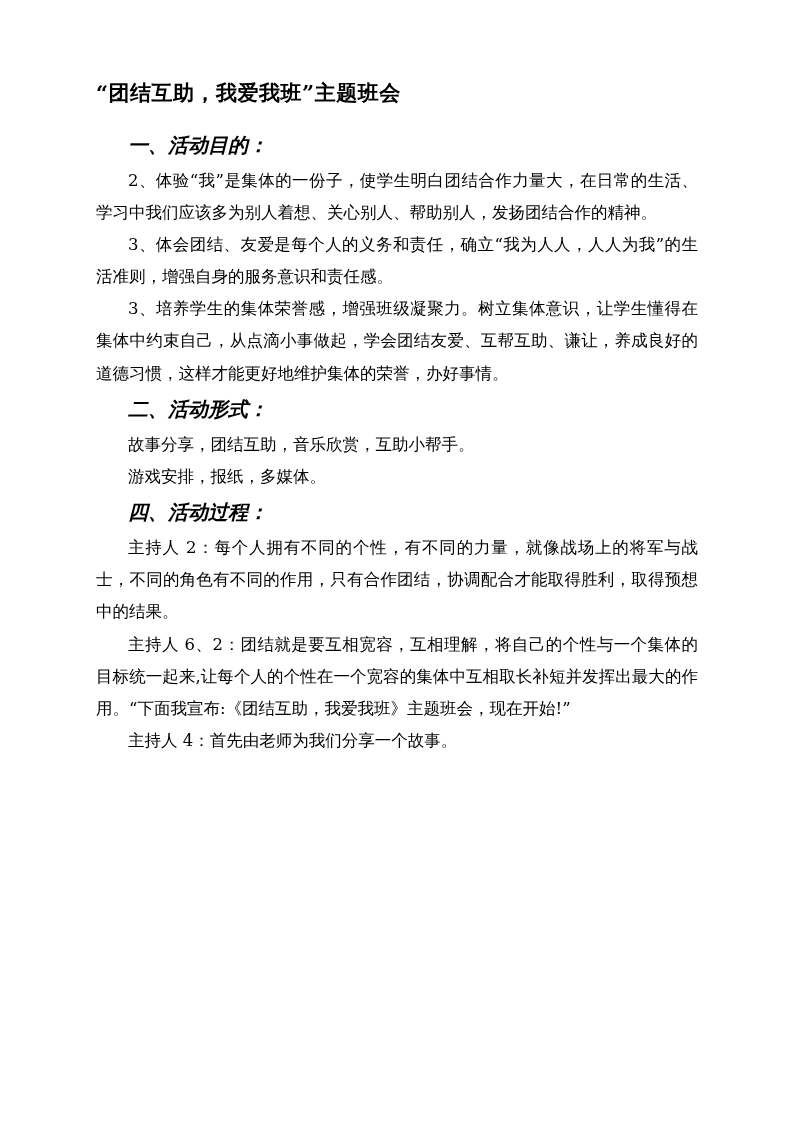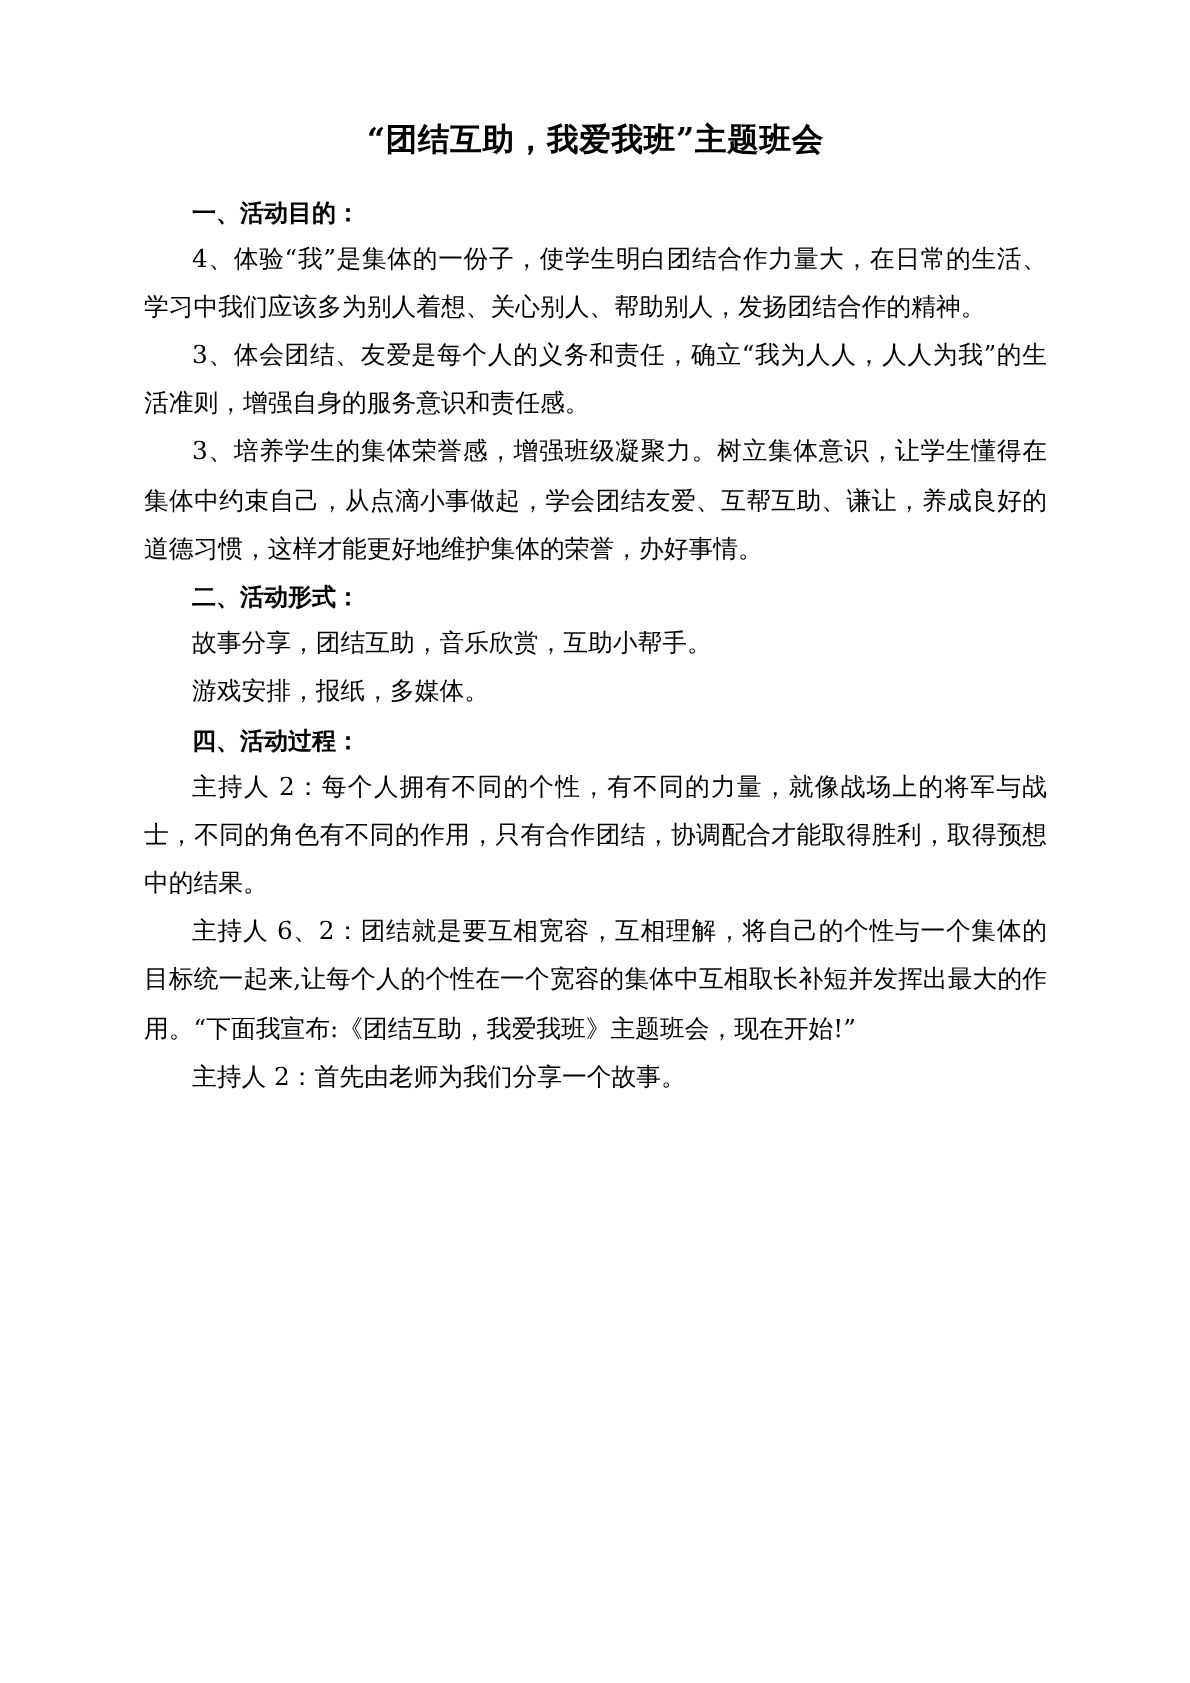--- a/index.html
+++ b/index.html
@@ -24,59 +24,60 @@
   }
   .content {
     position: absolute;
     left: 96px;
     top: 76px;
     width: 602px;
   }
   .doc-title {
     font-size: 21px;
     font-weight: bold;
-    text-align: center;
+    text-align: left;
     letter-spacing: 0.5px;
     margin: 0 0 16px 0;
     line-height: 1.6;
     font-family: "DejaVu Serif", "Liberation Serif", serif;
   }
   .section-head {
-    font-size: 16px;
+    font-size: 20px;
     font-weight: bold;
     line-height: 1.95;
     margin: 0;
     text-indent: 32px;
+    font-style: italic;
   }
   .para {
     font-size: 16.5px;
     line-height: 1.95;
     margin: 0;
     text-indent: 32px;
     text-align: justify;
     text-justify: inter-ideograph;
   }
 </style>
 </head>
 <body>
 
 <div class="page">
   <div class="content">
 
     <h1 class="doc-title">“团结互助，我爱我班”主题班会</h1>
 
     <p class="section-head">一、活动目的：</p>
-    <p class="para">4、体验“我”是集体的一份子，使学生明白团结合作力量大，在日常的生活、学习中我们应该多为别人着想、关心别人、帮助别人，发扬团结合作的精神。</p>
+    <p class="para">2、体验“我”是集体的一份子，使学生明白团结合作力量大，在日常的生活、学习中我们应该多为别人着想、关心别人、帮助别人，发扬团结合作的精神。</p>
     <p class="para">3、体会团结、友爱是每个人的义务和责任，确立“我为人人，人人为我”的生活准则，增强自身的服务意识和责任感。</p>
     <p class="para">3、培养学生的集体荣誉感，增强班级凝聚力。树立集体意识，让学生懂得在集体中约束自己，从点滴小事做起，学会团结友爱、互帮互助、谦让，养成良好的道德习惯，这样才能更好地维护集体的荣誉，办好事情。</p>
 
     <p class="section-head">二、活动形式：</p>
     <p class="para">故事分享，团结互助，音乐欣赏，互助小帮手。</p>
 
     <p class="para">游戏安排，报纸，多媒体。</p>
 
     <p class="section-head">四、活动过程：</p>
     <p class="para">主持人 2：每个人拥有不同的个性，有不同的力量，就像战场上的将军与战士，不同的角色有不同的作用，只有合作团结，协调配合才能取得胜利，取得预想中的结果。</p>
     <p class="para">主持人 6、2：团结就是要互相宽容，互相理解，将自己的个性与一个集体的目标统一起来,让每个人的个性在一个宽容的集体中互相取长补短并发挥出最大的作用。“下面我宣布:《团结互助，我爱我班》主题班会，现在开始!”</p>
-    <p class="para">主持人 2：首先由老师为我们分享一个故事。</p>
+    <p class="para">主持人 4：首先由老师为我们分享一个故事。</p>
 
   </div>
 </div>
 
 </body></html>

